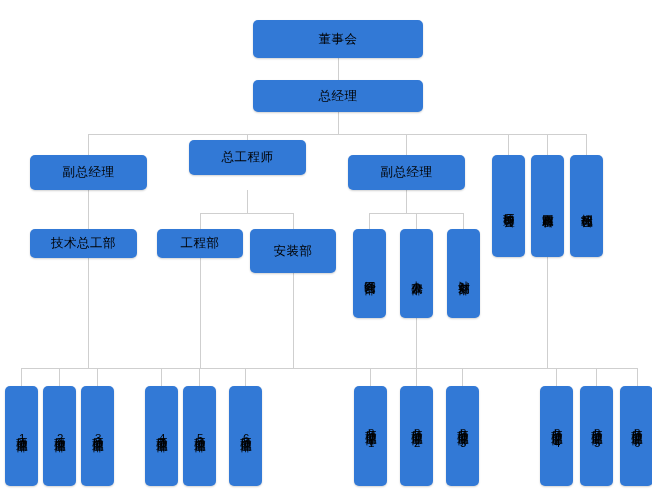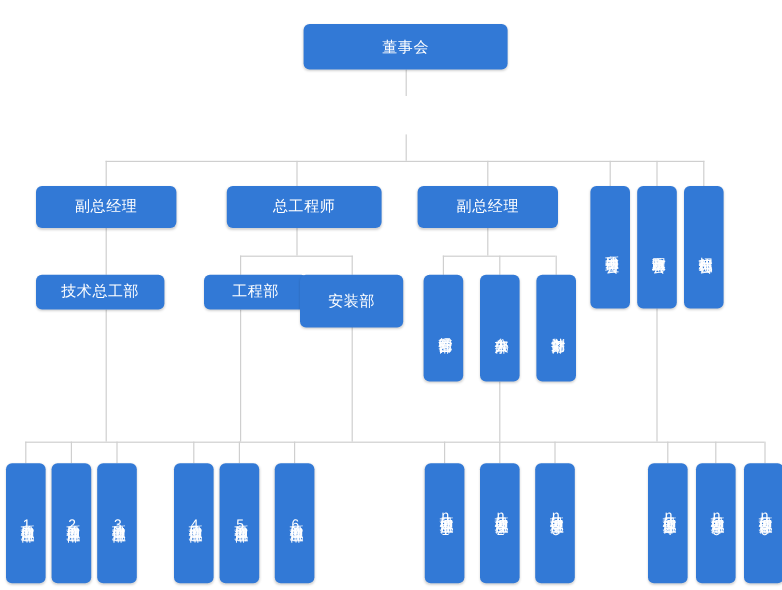--- a/index.html
+++ b/index.html
@@ -13,21 +13,21 @@
   #chart {
     position: relative;
     width: 652px;
     height: 492px;
     background: #ffffff;
     overflow: hidden;
   }
   .node {
     position: absolute;
     background: #3279d6;
-    color: #ffffff;
+    color: #000000;
     border-radius: 5px;
     box-sizing: border-box;
     display: flex;
     align-items: center;
     justify-content: center;
     text-align: center;
     box-shadow: 0 1px 2px rgba(0,0,0,0.18);
     z-index: 2;
     letter-spacing: 0.5px;
     line-height: 1.15;
@@ -102,36 +102,37 @@
   <div class="line vline" style="left:245px; top:368px; height:18px;"></div>
   <div class="line vline" style="left:370px; top:368px; height:18px;"></div>
   <div class="line vline" style="left:416px; top:368px; height:18px;"></div>
   <div class="line vline" style="left:462px; top:368px; height:18px;"></div>
   <div class="line vline" style="left:556px; top:368px; height:18px;"></div>
   <div class="line vline" style="left:596px; top:368px; height:18px;"></div>
   <div class="line vline" style="left:637px; top:368px; height:18px;"></div>
 
   <div class="node h" style="left:253px; top:20px; width:170px; height:38px;">董事会</div>
 
+  <div class="node h" style="left:253px; top:80px; width:170px; height:32px;">总经理</div>
 
   <div class="node h" style="left:30px; top:155px; width:117px; height:35px;">副总经理</div>
 
-  <div class="node h" style="left:189px; top:155px; width:129px; height:35px;text-align:center;">总工程师</div>
+  <div class="node h" style="left:189px; top:140px; width:117px; height:35px;text-align:center;">总工程师</div>
 
   <div class="node h" style="left:348px; top:155px; width:117px; height:35px;">副总经理</div>
 
   <div class="node v small" style="left:492px; top:155px; width:33px; height:102px;">项目管理公司</div>
 
   <div class="node v small" style="left:531px; top:155px; width:33px; height:102px;">市政园林公司</div>
 
   <div class="node v small" style="left:570px; top:155px; width:33px; height:102px;">招标代理公司</div>
 
   <div class="node h" style="left:30px; top:229px; width:107px; height:29px;">技术总工部</div>
 
-  <div class="node h" style="left:170px; top:229px; width:86px; height:29px;">工程部</div>
+  <div class="node h" style="left:157px; top:229px; width:86px; height:29px;">工程部</div>
 
   <div class="node h" style="left:250px; top:229px; width:86px; height:44px;">安装部</div>
 
   <div class="node v small" style="left:353px; top:229px; width:33px; height:89px;">经营合同部</div>
 
   <div class="node v small" style="left:400px; top:229px; width:33px; height:89px;">办公人事部</div>
 
   <div class="node v small" style="left:447px; top:229px; width:33px; height:89px;">计划财务部</div>
 
   <div class="node v small" style="left:5px; top:386px; width:33px; height:100px;">项目监理部1</div>

